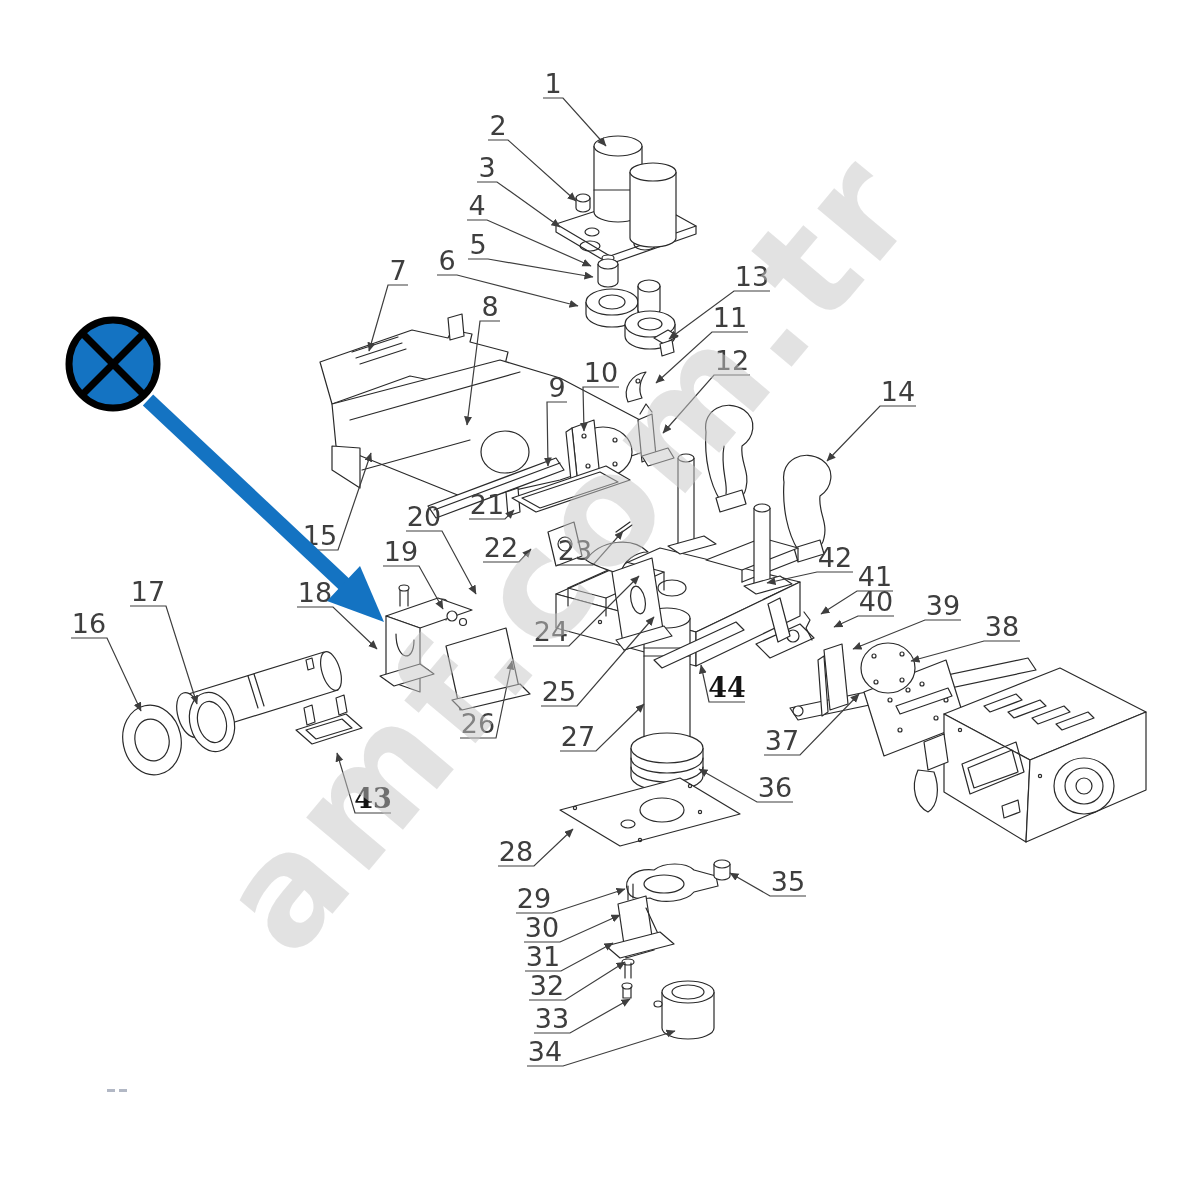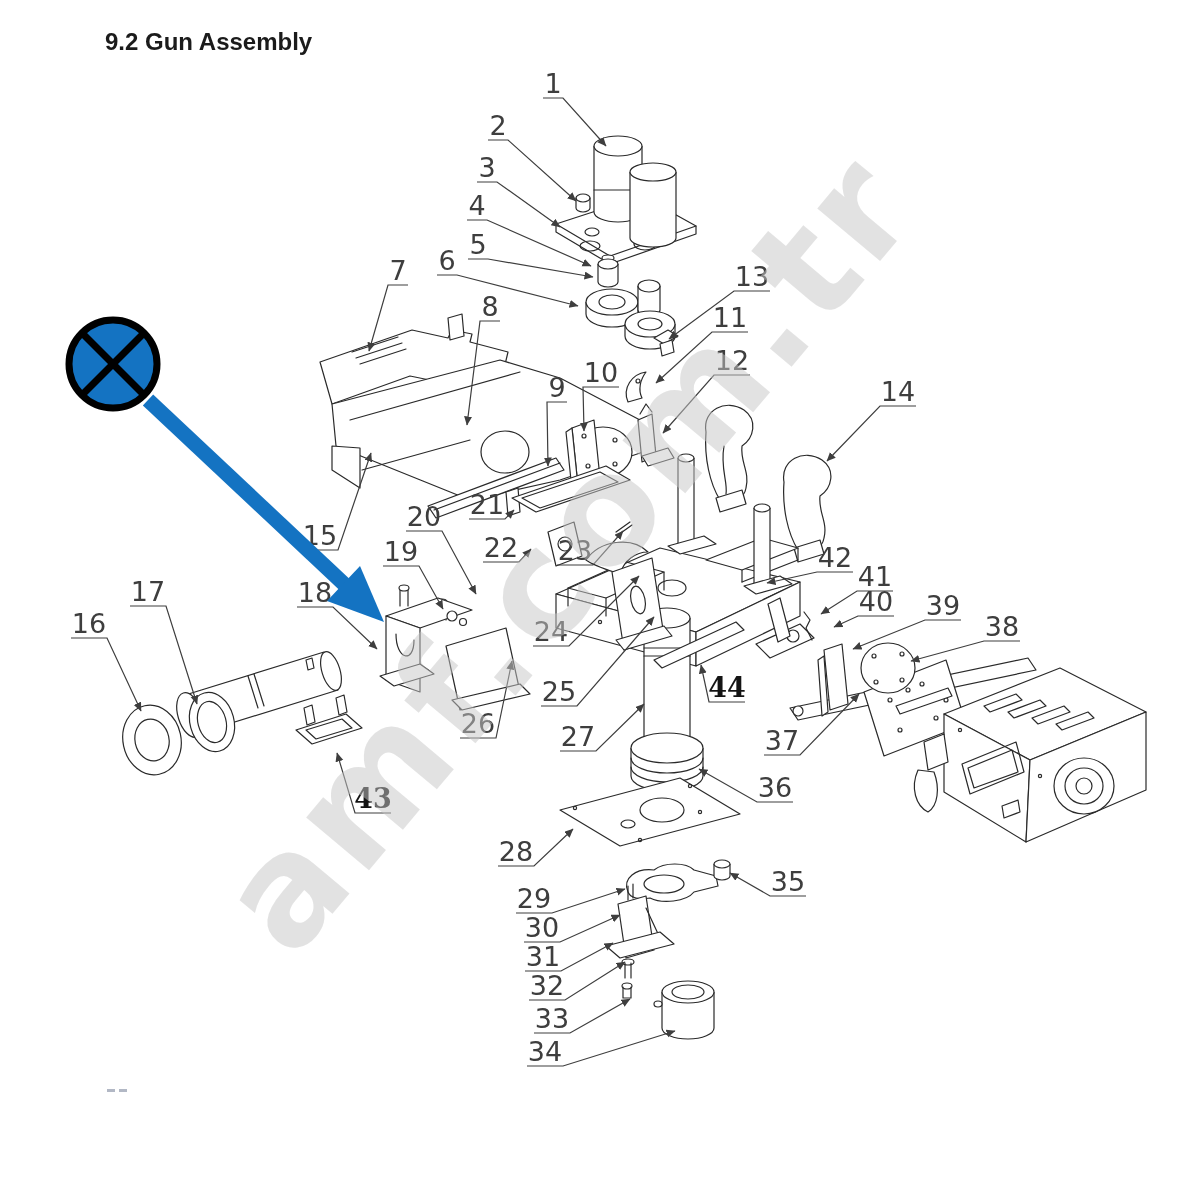--- a/index.html
+++ b/index.html
@@ -14,21 +14,20 @@
   .pn{font-family:"DejaVu Sans",sans-serif;font-size:27px;fill:#3e3e3e;text-anchor:middle;}
   .pnb{font-family:"DejaVu Serif",serif;font-size:27px;font-weight:bold;fill:#141414;text-anchor:middle;}
   .wm{font-family:"DejaVu Sans",sans-serif;font-size:150px;font-weight:bold;fill:#c7c7c7;
       opacity:0.5;letter-spacing:6px;}
   .dash{position:absolute;width:8px;height:3px;background:#98a0b2;opacity:.75;}
 </style>
 </head>
 <body>
 
 <div id="page">
-  <div id="title">9.2 Gun Assembly</div>
 
   <svg width="1181" height="1181" viewBox="0 0 1181 1181">
     <defs>
       <marker id="ah" markerWidth="12" markerHeight="10" refX="8.5" refY="4" orient="auto" markerUnits="userSpaceOnUse">
         <path d="M0,0 L9,4 L0,8 Z" fill="#3e3e3e"></path>
       </marker>
       <path id="handleShape" d="M706,432 C702,410 726,398 744,410 C758,420 754,438 742,446
             C740,462 750,472 746,488 C744,500 730,506 720,500 C710,484 704,458 706,432 Z"></path>
     </defs>
 

